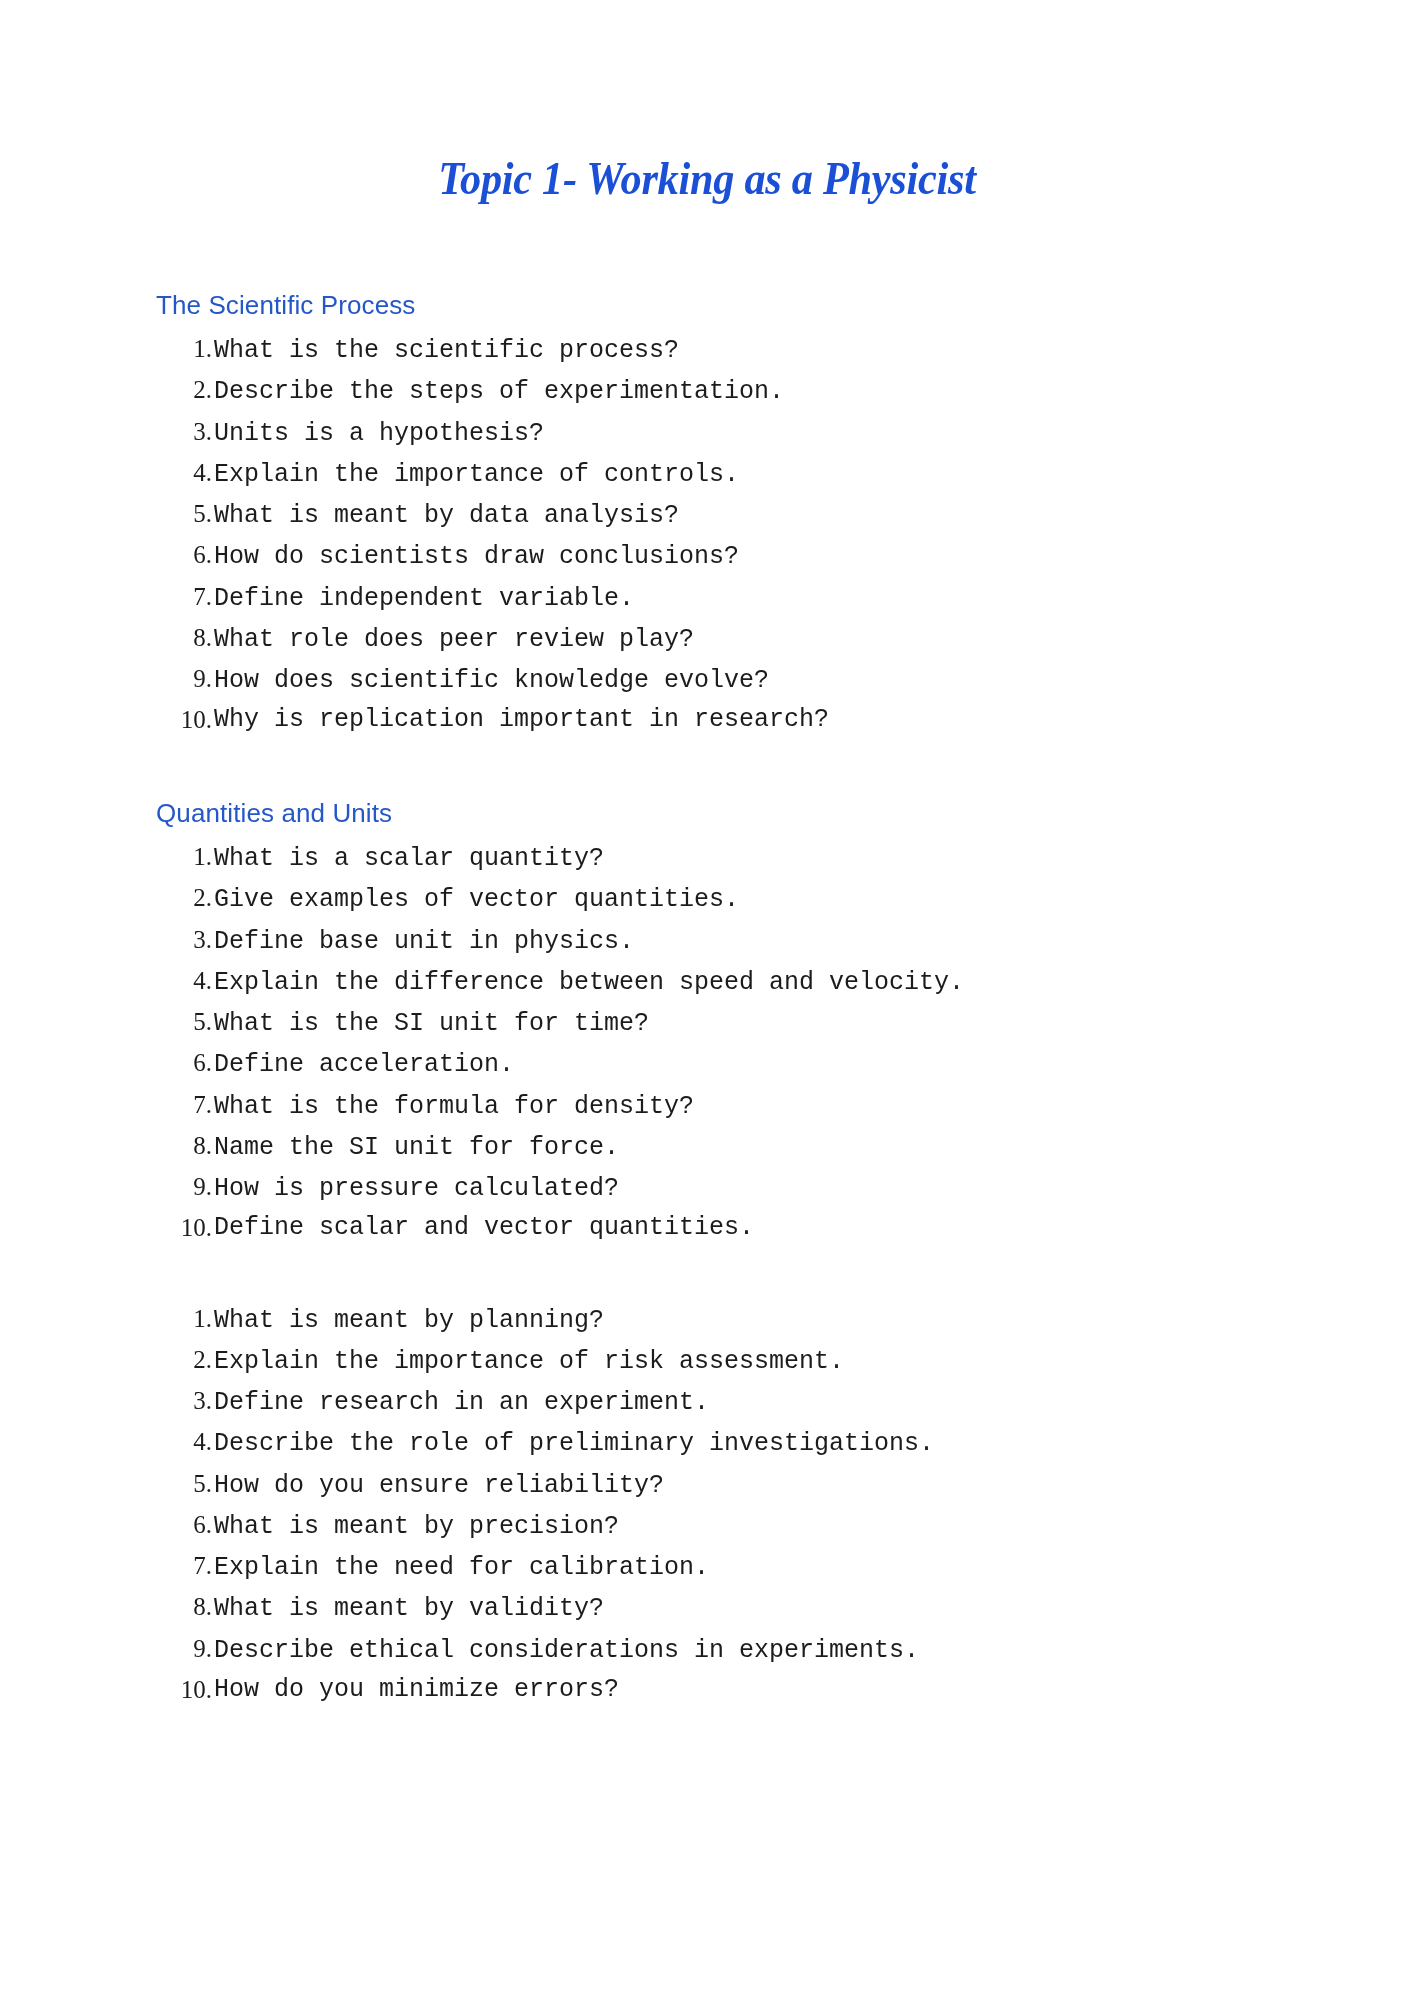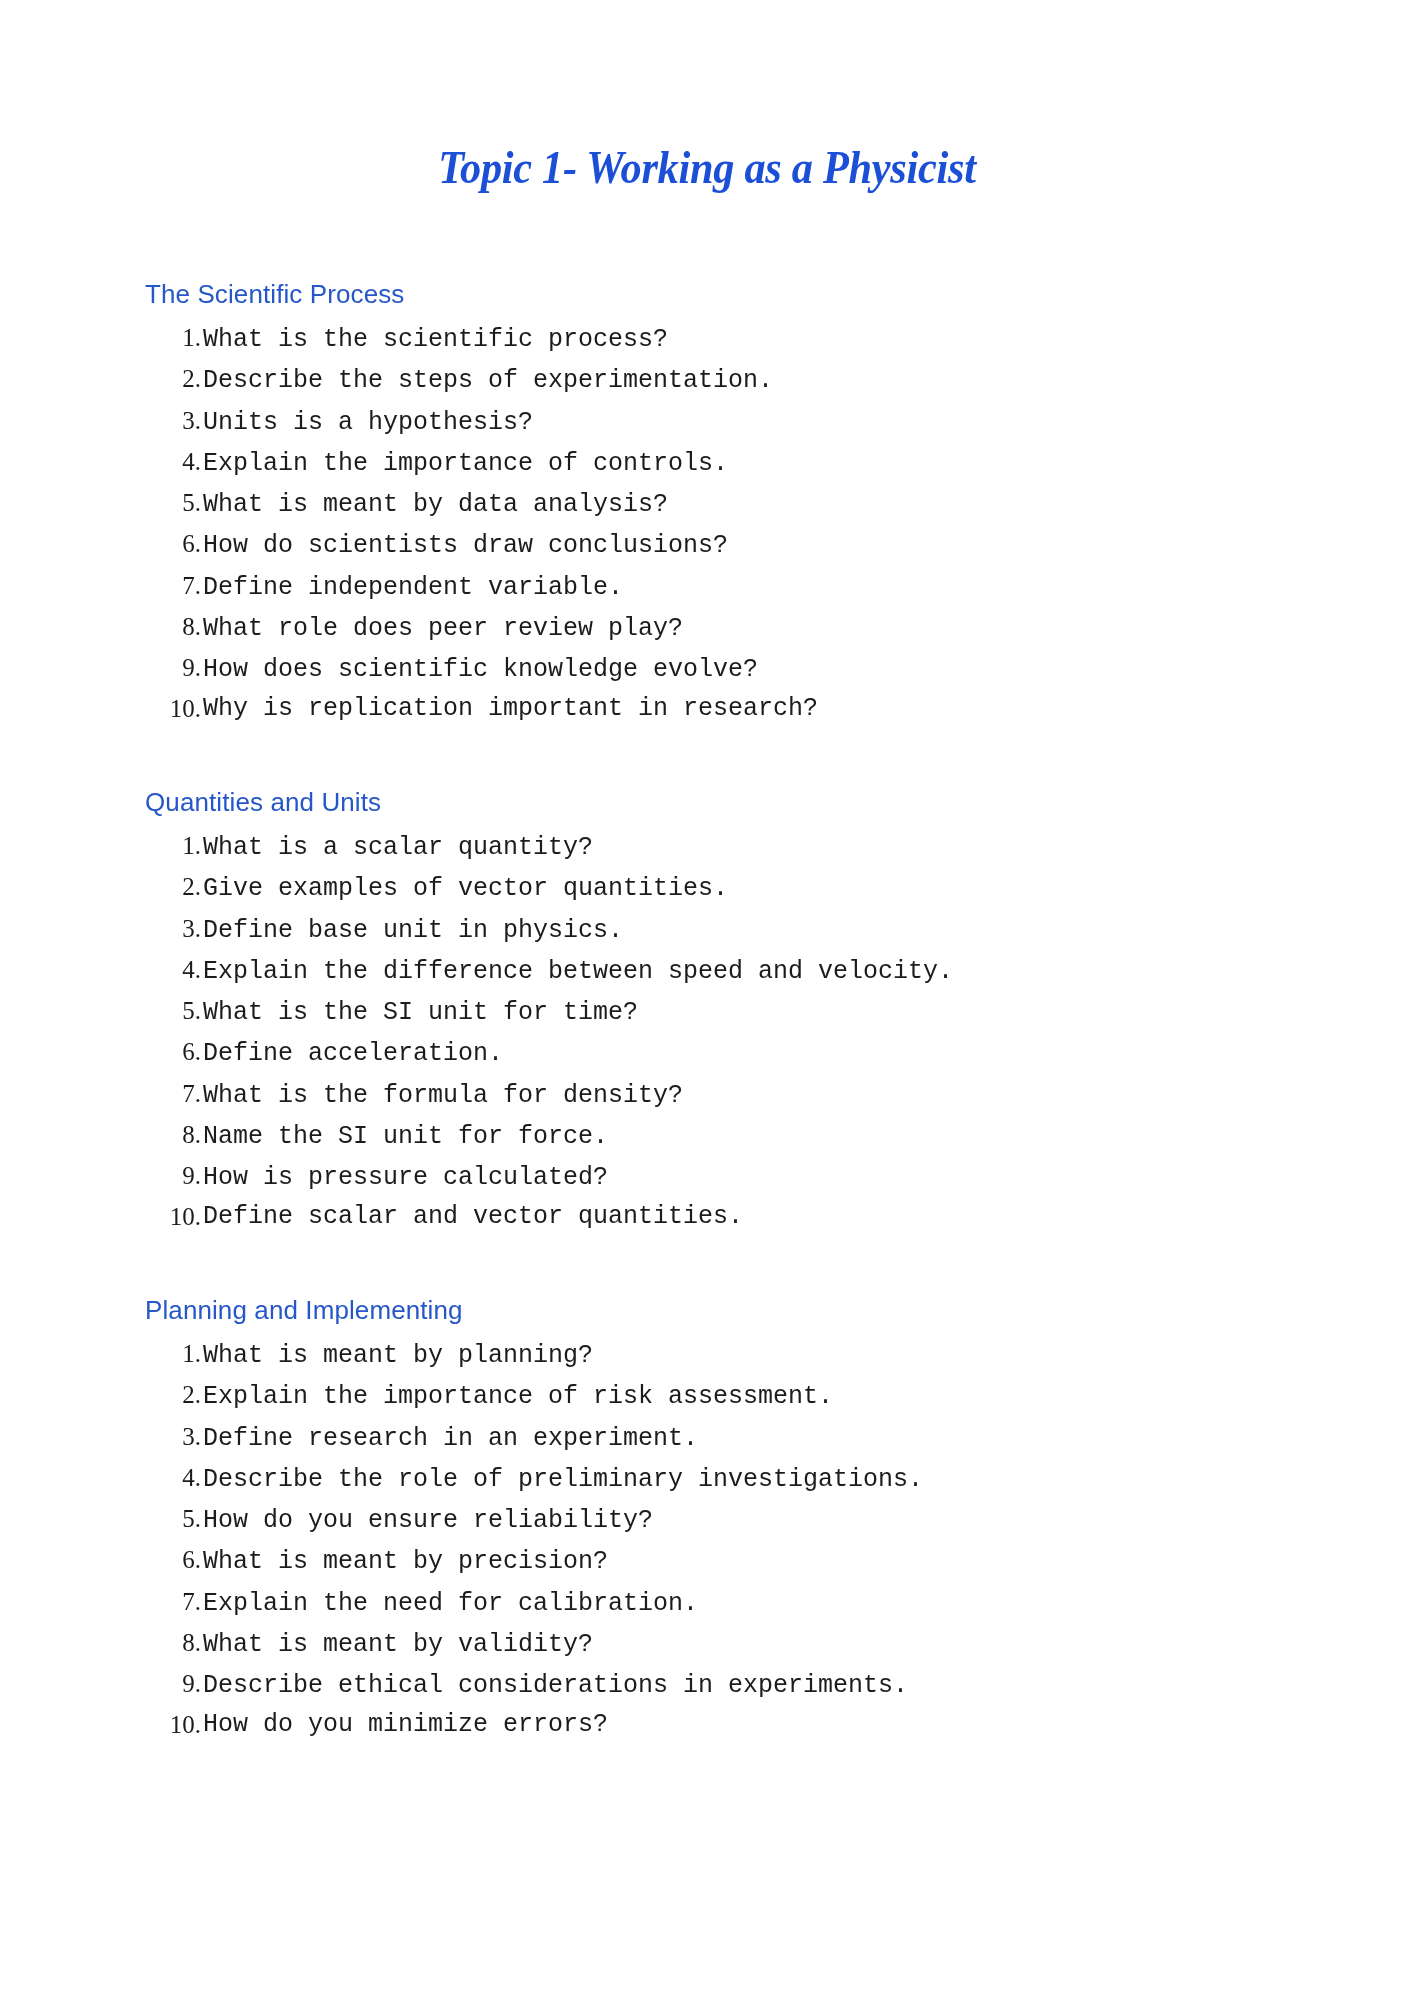--- a/index.html
+++ b/index.html
@@ -14,21 +14,21 @@
     color: #1a1a1a;
     overflow: hidden;
   }
 
   .page {
     position: relative;
     width: 1414px;
     height: 2000px;
     background: #ffffff;
     box-sizing: border-box;
-    padding: 5px;
+    padding: 16px;
   }
 
   
   .doc-title {
     text-align: center;
     font-family: "Liberation Serif", "DejaVu Serif", serif;
     font-weight: 700;
     font-style: italic;
     font-size: 46px;
     line-height: 1.1;
@@ -193,21 +193,20 @@
           <span class="qtext">How is pressure calculated?</span>
         </li>
         <li>
           <span class="qnum">10.</span>
           <span class="qtext">Define scalar and vector quantities.</span>
         </li>
       </ol>
     </section>
 
     <section class="section">
-      <h2 class="section-heading">Planning and Implementing</h2>
       <ol class="qlist">
         <li>
           <span class="qnum">1.</span>
           <span class="qtext">What is meant by planning?</span>
         </li>
         <li>
           <span class="qnum">2.</span>
           <span class="qtext">Explain the importance of risk assessment.</span>
         </li>
         <li>

